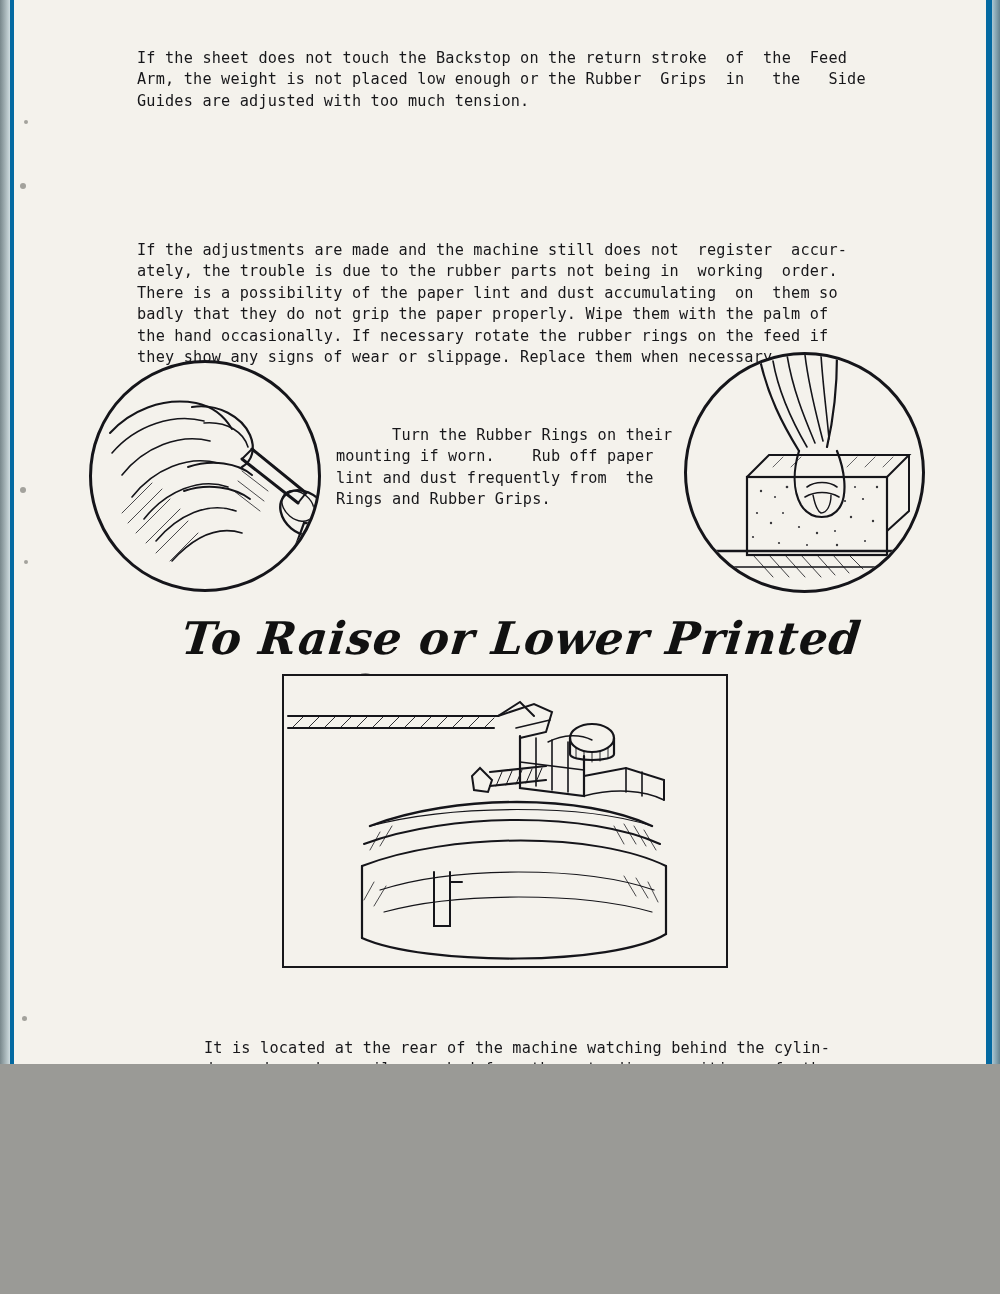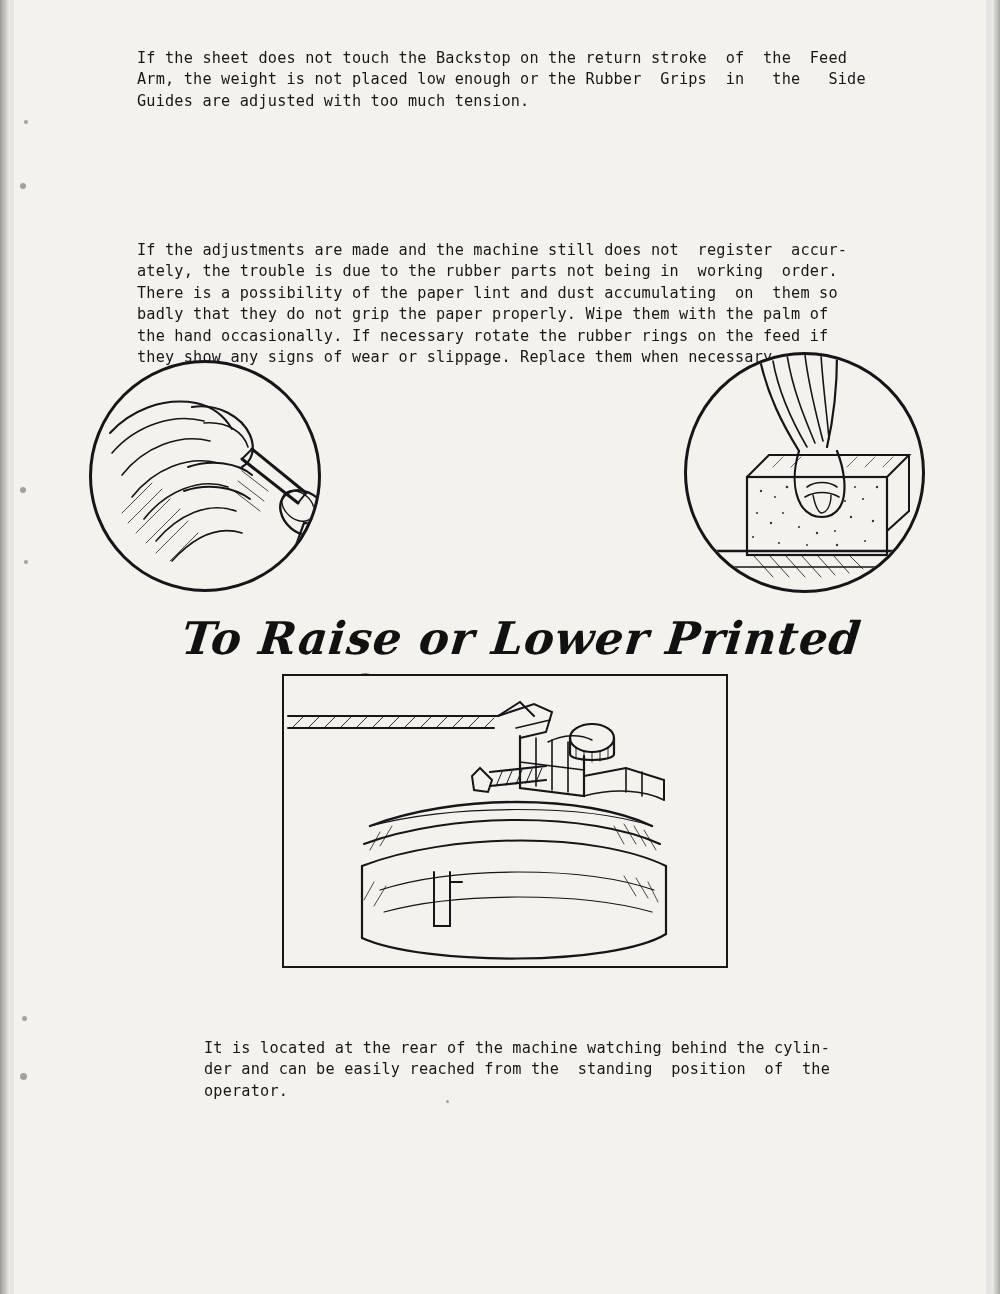--- a/index.html
+++ b/index.html
@@ -1,19 +1,19 @@
 <!DOCTYPE html>
 <html><head>
 <meta charset="utf-8">
 <style>
   html,body{margin:0;padding:0;background:#9a9a96;}
   .page{
     position:relative;
-    width:1000px;height:1294px;
-    background:#e5e5e5;
+    width:1000px;height:1064px;
+    background:#0369a1;
     overflow:hidden;
     font-family:"DejaVu Sans Mono", monospace;
     color:#1a1a1a;
   }
   
   .page:before{
     content:"";position:absolute;left:0;top:0;width:10px;height:100%;
     background:linear-gradient(90deg,#8d8d88,#f2f0ea);opacity:.85;
   }
   .page:after{
@@ -194,20 +194,24 @@
             <path d="M86 112 L96 102"></path>
               <path d="M104 112 L114 102"></path>
             <path d="M160 112 L170 102"></path>
               <path d="M178 112 L188 102"></path>
             <path d="M196 112 L206 102"></path>
           </g>
         </g>
       </svg>
     </div>
 
+    <div class="caption-mid para">      Turn the Rubber Rings on their
+mounting if worn.    Rub off paper
+lint and dust frequently from  the
+Rings and Rubber Grips.</div>
 
     <div class="headline">To Raise or Lower Printed Copy on Page</div>
 
     <div class="rect-ill" style="left:268px;top:674px;width:442px;height:290px;">
       <svg width="442" height="290" viewBox="0 0 442 290">
         <g fill="none" stroke="#15151a" stroke-width="1.6" stroke-linecap="round">
 
           <path d="M4 40 L214 40 L236 26 L250 40" stroke-width="2"></path>
           <path d="M4 52 L210 52" stroke-width="2"></path>
           <g stroke-width="0.9">

